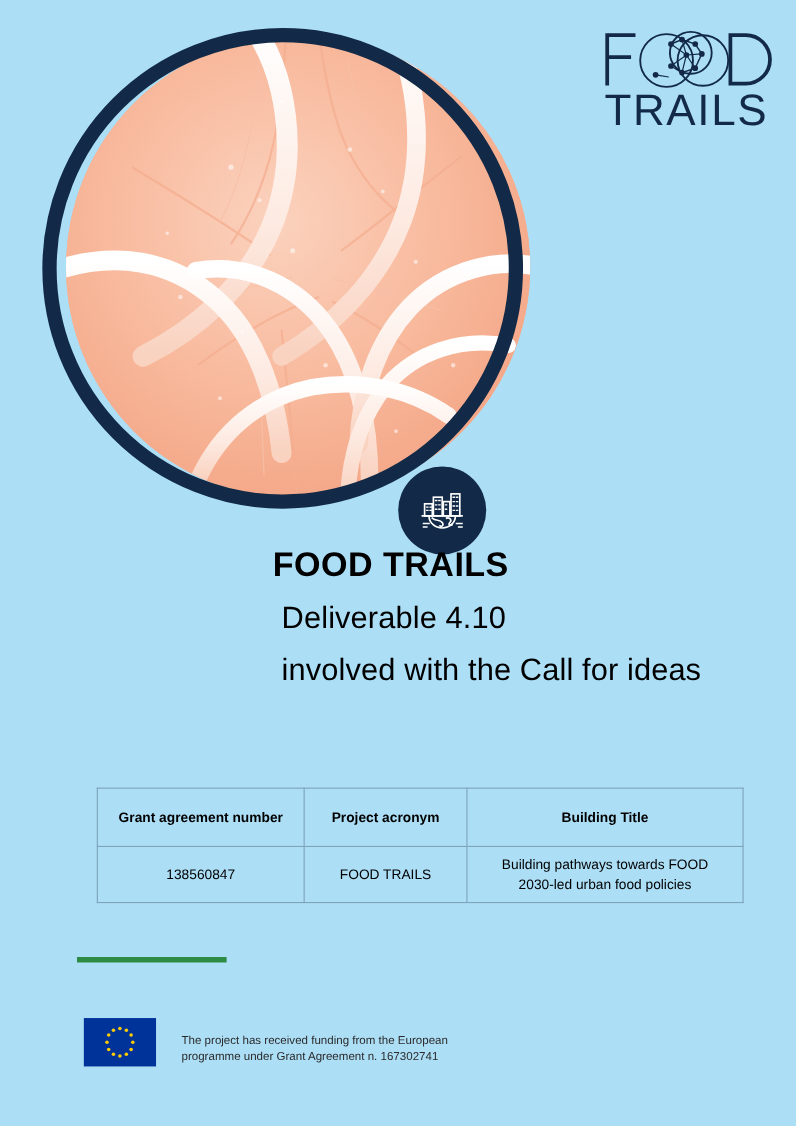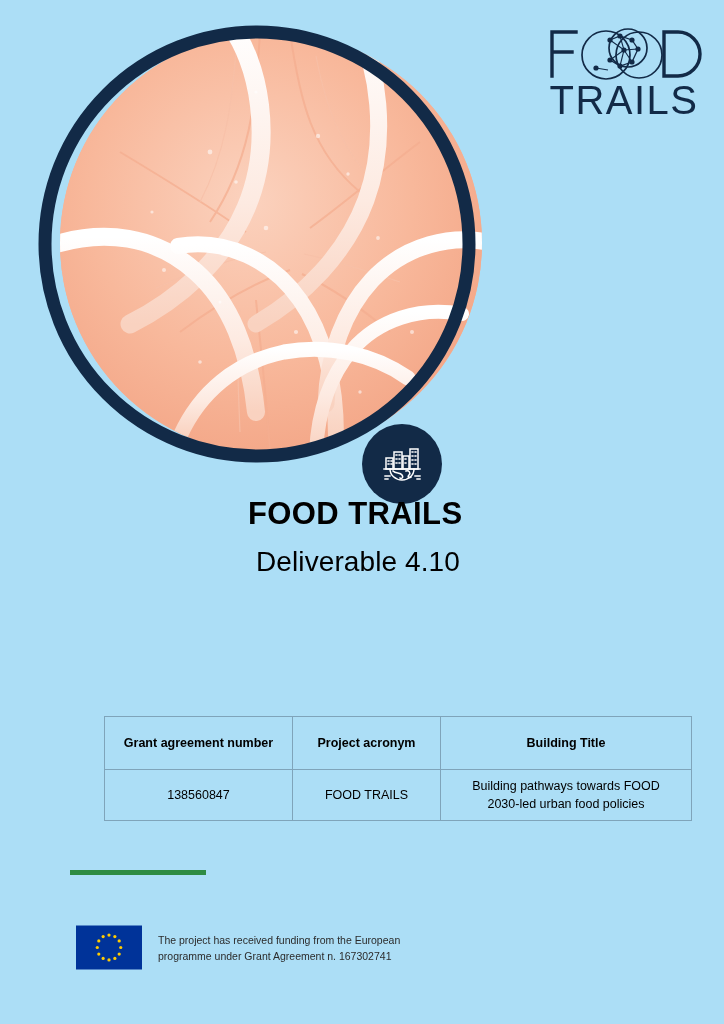--- a/index.html
+++ b/index.html
@@ -49,21 +49,21 @@
     font-size:31px;font-weight:bold;letter-spacing:.4px;
     line-height:1.28;margin:0 0 3px 0;
   }
   .title-sub{
     font-size:28px;font-weight:normal;line-height:1.42;
     margin:8px;letter-spacing:.1px;
   }
 
   
   .info-table{
-    position:absolute;left:104px;top:716px;width:548px;
+    position:absolute;left:88px;top:716px;width:548px;
     border-collapse:collapse;
     table-layout:fixed;
     padding-left:29px;
   }
   .info-table td,.info-table th{
     border:1px solid #7FA4BA;
     padding:7px 6px;
     text-align:center;
     vertical-align:middle;
     color:#000;
@@ -80,21 +80,21 @@
 
   
   .green-rule{
     position:absolute;left:70px;top:870px;width:136px;height:5px;
     background:#2E8B43;
   }
 
   
   .eu-footer{
     position:absolute;left:76px;top:925px;
-    display:flex;align-items:center;gap:16px;
+    display:flex;align-items:flex-end;gap:23px;
   }
   .eu-flag{
     width:66px;height:45px;flex:none;display:block;
   }
   .eu-text{
     font-size:10.5px;line-height:1.48;color:#2B2B2B;
     padding-top:2px;max-width:270px;
   }
   .eu-text div{white-space:nowrap;}
 </style>
@@ -224,20 +224,21 @@
 
           <path d="M7 36h5 M7 39h3 M37 36h5 M39 39h3" stroke-width="1.4"></path>
         </g>
       </svg>
     </div>
   </div>
 
   <div class="titles">
     <div class="title-main">FOOD TRAILS</div>
     <div class="title-sub">Deliverable 4.10</div>
+    <div class="title-sub">involved with the Call for ideas</div>
   </div>
 
   <table class="info-table">
     <thead>
       <tr>
         <th class="col-a">Grant agreement number</th>
         <th class="col-b">Project acronym</th>
         <th class="col-c">Building Title</th>
       </tr>
     </thead>

